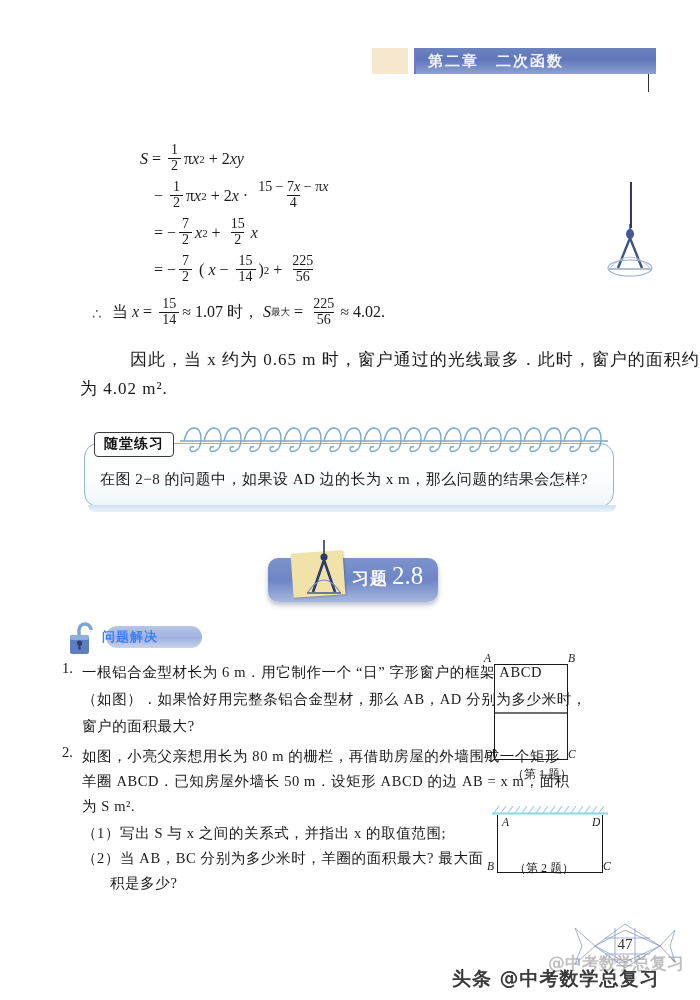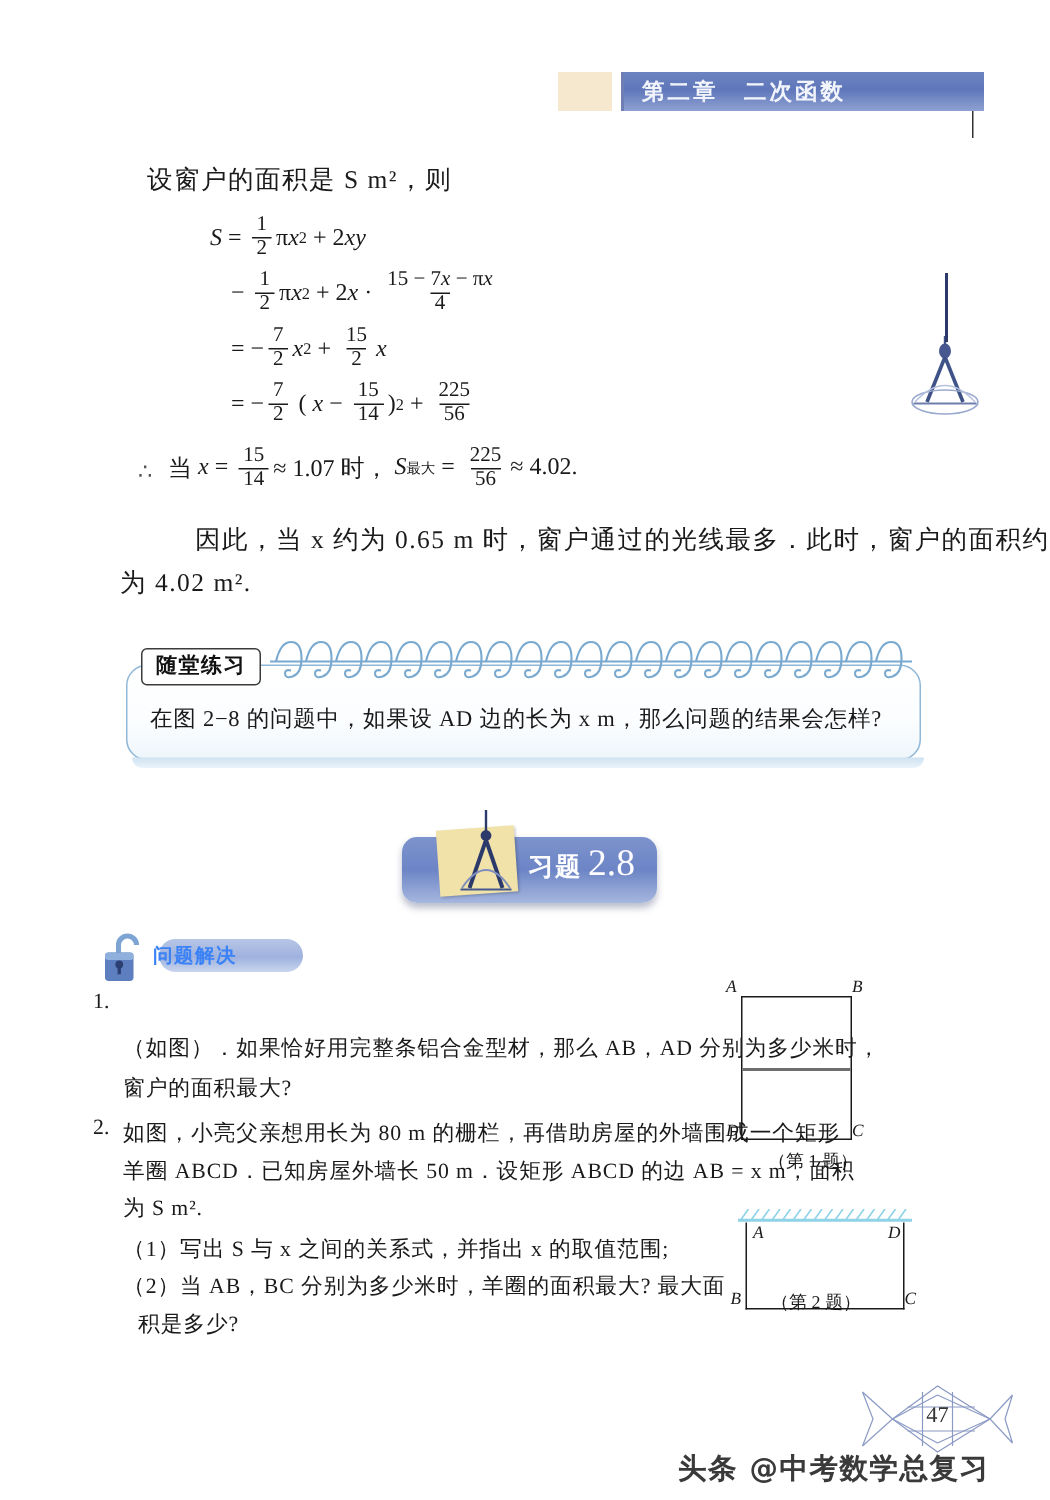--- a/index.html
+++ b/index.html
@@ -273,21 +273,21 @@
     font-family: "Liberation Serif", serif;
   }
   .p1-l1 { left: 82px; top: 660px; }
   .p1-l2 { left: 82px; top: 687px; }
   .p1-l3 { left: 82px; top: 714px; }
   .p2-l1 { left: 82px; top: 744px; }
   .p2-l2 { left: 82px; top: 769px; }
   .p2-l3 { left: 82px; top: 794px; }
   .p2-q1 { left: 82px; top: 821px; }
   .p2-q2 { left: 82px; top: 846px; }
-  .p2-q3 { left: 92px; top: 871px; font-family: Liberation Serif, serif; }
+  .p2-q3 { left: 110px; top: 871px; font-family: Liberation Serif, serif; }
 
   
   .fig1 {
     position: absolute;
     left: 494px;
     top: 664px;
     width: 74px;
     height: 96px;
     border: 1.6px solid #1a1a1a;
     box-sizing: border-box;
@@ -391,21 +391,20 @@
       <ellipse cx="34" cy="52" rx="4" ry="5" fill="#46588f"></ellipse>
       <line x1="34" y1="56" x2="22" y2="86" stroke="#3f5288" stroke-width="2.4"></line>
       <line x1="34" y1="56" x2="46" y2="86" stroke="#3f5288" stroke-width="2.4"></line>
       <line x1="34" y1="48" x2="34" y2="42" stroke="#3f5288" stroke-width="1.6"></line>
       <ellipse cx="34" cy="86" rx="22" ry="8" fill="none" stroke="#9aa9cf" stroke-width="1.1"></ellipse>
       <path d="M14 86 Q34 64 54 86" fill="none" stroke="#b6c2de" stroke-width="1"></path>
       <line x1="13" y1="87" x2="55" y2="87" stroke="#6e7fae" stroke-width="1.2"></line>
     </svg>
   </div>
 
-  <div class="lead-line">设窗户的面积是 S m²，则</div>
 
   <div class="eq-block">
 
     <div class="eq-row">
       <span class="it">S</span>&nbsp;=&nbsp;
       <span class="frac">
         <span class="num">1</span>
           <span class="den">2</span>
       </span>
       <span>π</span><span class="it">x</span><span class="sup">2</span>&nbsp;+&nbsp;2<span class="it">xy</span>
@@ -529,20 +528,21 @@
     <path d="M11 16 V10 a6 6 0 0 1 12 0" fill="none" stroke="#7ea4d4" stroke-width="3.4"></path>
     <rect x="2" y="15" width="19" height="19" rx="2.5" fill="#5d7fc0"></rect>
     <rect x="2" y="15" width="19" height="5" rx="2" fill="#8fb0dc"></rect>
     <circle cx="11.5" cy="23" r="2.6" fill="#2c3f72"></circle>
     <rect x="10.4" y="24.5" width="2.2" height="5" fill="#2c3f72"></rect>
   </svg>
   <div class="solve-pill"></div>
   <div class="solve-pill-text">问题解决</div>
 
   <div class="prob-num" style="left:62px; top:660px;">1.</div>
+  <div class="prob p1-l1">一根铝合金型材长为 6 m．用它制作一个 “日” 字形窗户的框架 ABCD</div>
   <div class="prob p1-l2">（如图）．如果恰好用完整条铝合金型材，那么 AB，AD 分别为多少米时，</div>
   <div class="prob p1-l3">窗户的面积最大?</div>
 
   <div class="fig1">
     <div class="fig1-div"></div>
   </div>
   <div class="fig-lbl" style="left:484px; top:652px;">A</div>
   <div class="fig-lbl" style="left:568px; top:652px;">B</div>
   <div class="fig-lbl" style="left:484px; top:748px;">D</div>
   <div class="fig-lbl" style="left:568px; top:748px;">C</div>
@@ -589,15 +589,16 @@
       <path d="M25 26 L55 4 L90 26 L55 48 Z"></path>
       <path d="M25 26 L5 8 L12 26 L5 44 Z"></path>
       <path d="M90 26 L105 10 L100 26 L105 42 Z"></path>
       <path d="M25 26 L55 10 M25 26 L55 42 M90 26 L55 10 M90 26 L55 42"></path>
       <path d="M35 18 L80 18 M35 34 L80 34"></path>
       <path d="M45 8 L45 44 M65 8 L65 44"></path>
     </g>
   </svg>
   <div class="pgnum">47</div>
 
+  <div class="wm-top">@中考数学总复习</div>
   <div class="wm-bottom">头条 @中考数学总复习</div>
 
 </div>
 
 </body></html>

